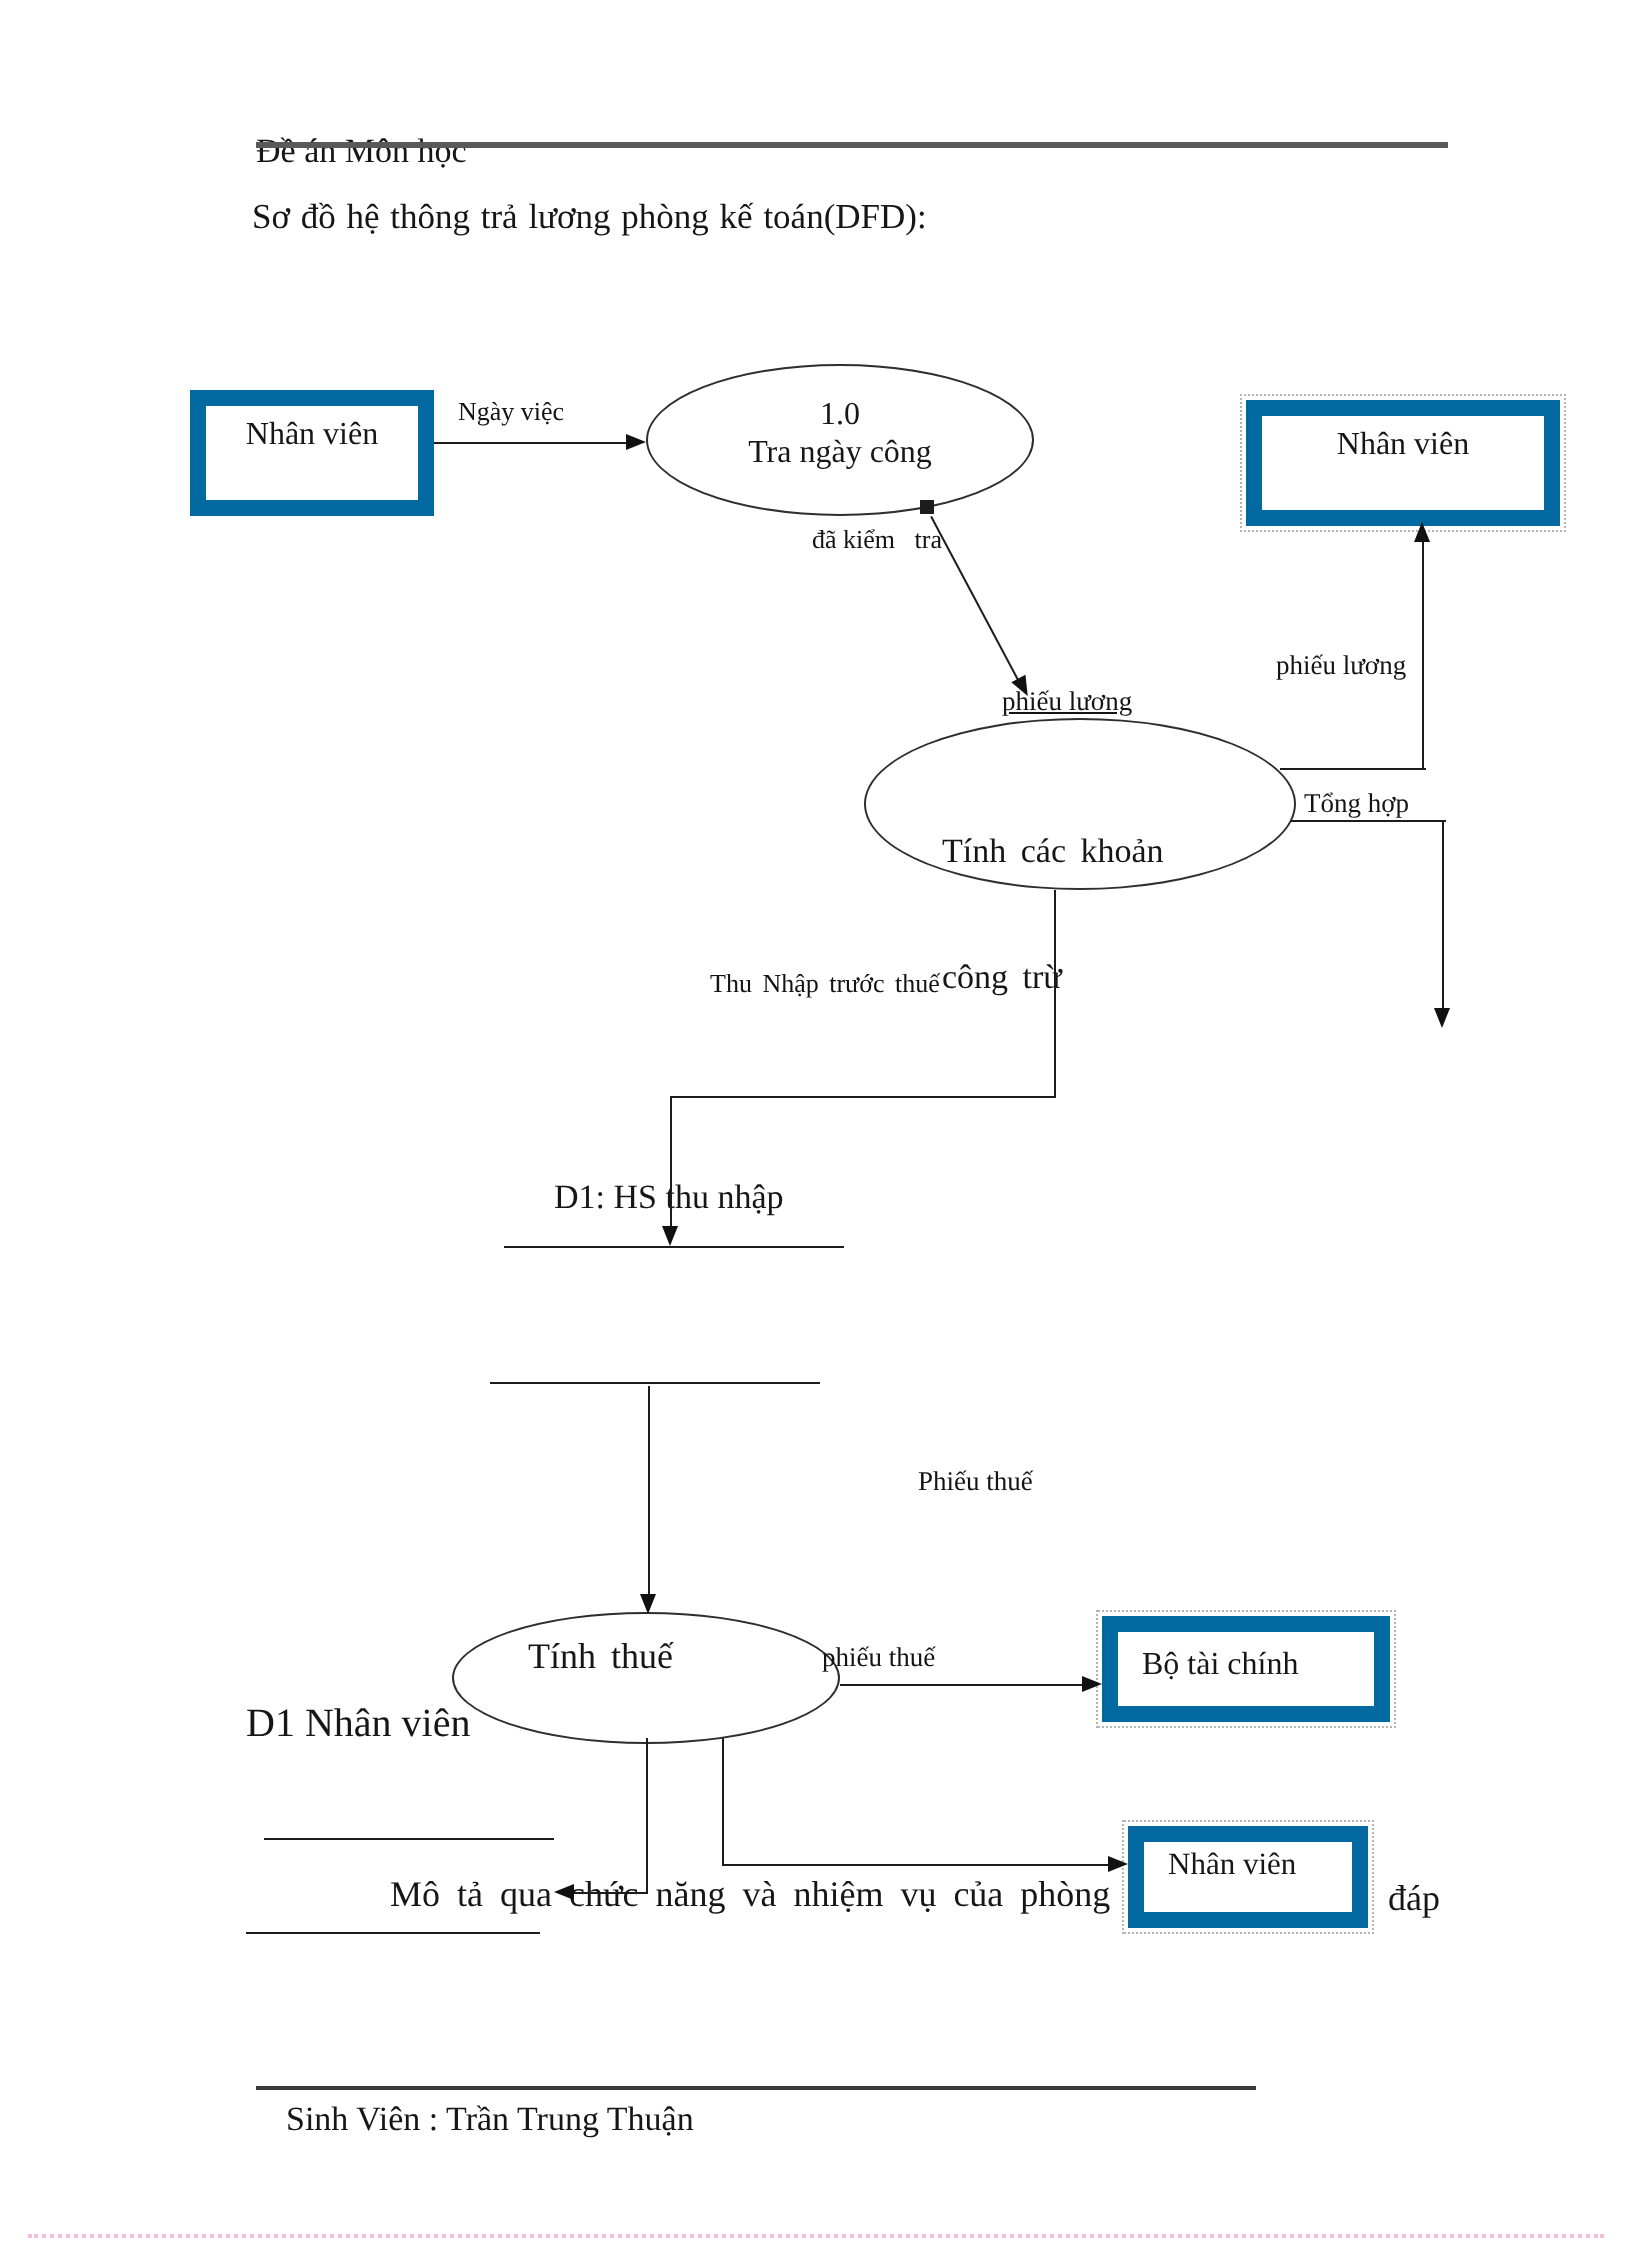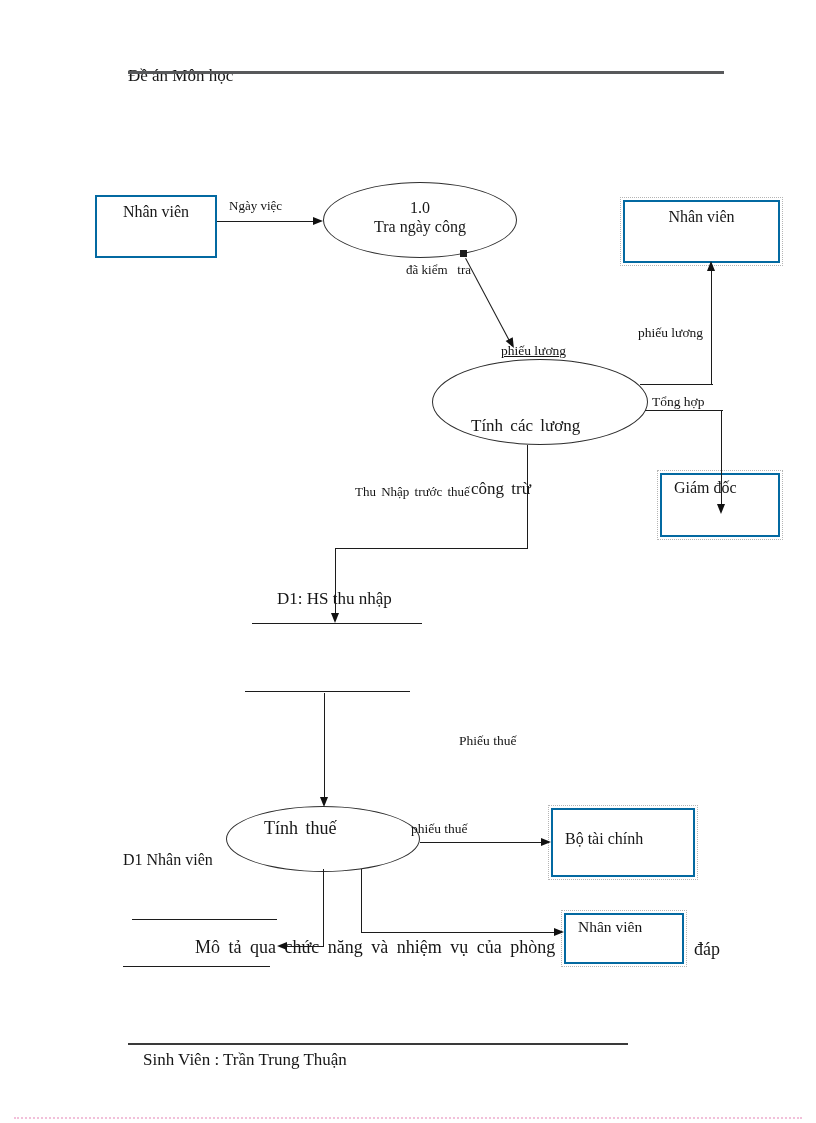--- a/index.html
+++ b/index.html
@@ -3,81 +3,79 @@
 <meta charset="utf-8">
 <style>
   html,body{margin:0;padding:0;background:#888;}
   .page{
     position:relative;width:816px;height:1123px;background:#ffffff;
     font-family:"Liberation Serif","DejaVu Serif",serif;color:#161616;
     overflow:hidden;margin:0 auto;
   }
   .txt{position:absolute;white-space:pre;}
   .lbl{position:absolute;white-space:pre;font-size:13px;color:#141414;}
-  .rect{position:absolute;border:2px solid #0369a1;background:#fff;box-sizing:border-box;font-size:16px;}
+  .rect{position:absolute;border:8px solid #0369a1;background:#fff;box-sizing:border-box;font-size:16px;}
   .rect.dotted-out{outline:1px dotted #b5b5b5;outline-offset:2px;}
   .ellipse{position:absolute;border:1.5px solid #2e2e2e;border-radius:50%;background:#fff;box-sizing:border-box;}
   .hline{position:absolute;height:0;border-top:1.5px solid #1c1c1c;}
   .vline{position:absolute;width:0;border-left:1.5px solid #1c1c1c;}
   .ah{position:absolute;width:0;height:0;}
   .ah-r{border-top:4.5px solid transparent;border-bottom:4.5px solid transparent;border-left:10px solid #111;}
   .ah-l{border-top:4.5px solid transparent;border-bottom:4.5px solid transparent;border-right:10px solid #111;}
   .ah-u{border-left:4.5px solid transparent;border-right:4.5px solid transparent;border-bottom:10px solid #111;}
   .ah-d{border-left:4.5px solid transparent;border-right:4.5px solid transparent;border-top:10px solid #111;}
   .center{text-align:center;}
 </style>
 </head>
 <body>
 
 <div class="page">
 
   <div class="txt" style="left:128px;top:50px;font-size:17px;margin-top:16px;">Đề án Môn học</div>
   <div style="position:absolute;left:128px;top:71px;width:596px;height:3px;background:#58595b;"></div>
+  <div class="txt" style="left:126px;top:98px;font-size:17.5px;word-spacing:1px;">Sơ đồ hệ thông trả lương phòng kế toán(DFD):</div>
 
   <div class="rect center" style="left:95px;top:195px;width:122px;height:63px;padding-top:6px;">
     <span>Nhân viên</span>
   </div>
 
   <div class="ellipse center" style="left:323px;top:182px;width:194px;height:76px;font-size:16px;line-height:19px;padding-top:15px;">
     <div>1.0</div>
     <div>Tra ngày công</div>
   </div>
 
   <div class="rect center dotted-out" style="left:623px;top:200px;width:157px;height:63px;padding-top:6px;">
     <span>Nhân viên</span>
   </div>
 
   <div class="ellipse" style="left:432px;top:359px;width:216px;height:86px;">
     <div style="position:absolute;left:38px;top:13px;font-size:17px;line-height:21px;word-spacing:3px;white-space:pre;">
-      <div>Tính các lương</div>
+      <div>Tính các khoản</div>
       <div>công trừ</div>
     </div>
   </div>
 
-  <div class="rect dotted-out" style="left:660px;top:473px;width:120px;height:64px;padding:4px 0 0 12px;">
-    <span>Giám đốc</span>
-  </div>
 
   <div class="ellipse" style="left:226px;top:806px;width:194px;height:66px;">
     <div style="position:absolute;left:37px;top:11px;font-size:18px;word-spacing:3px;white-space:pre;">Tính thuế</div>
   </div>
 
-  <div class="rect dotted-out" style="left:551px;top:808px;width:144px;height:69px;padding:20px 0 0 12px;">
+  <div class="rect dotted-out" style="left:551px;top:808px;width:144px;height:53px;padding:8px 0 0 12px;">
     <span>Bộ tài chính</span>
   </div>
 
   <div class="rect dotted-out" style="left:564px;top:913px;width:120px;height:51px;padding:3px 0 0 12px;font-size:15.5px;">
     <span>Nhân viên</span>
   </div>
 
   <div class="txt" style="left:277px;top:589px;font-size:17px;">D1: HS thu nhập</div>
   <div class="hline" style="left:252px;top:623px;width:170px;"></div>
   <div class="hline" style="left:245px;top:691px;width:165px;"></div>
 
-  <div class="txt" style="left:123px;top:851px;font-size:16px;">D1 Nhân viên</div>
+  <div class="txt" style="left:123px;top:851px;font-size:20px;">D1 Nhân viên</div>
   <div class="hline" style="left:132px;top:919px;width:145px;"></div>
   <div class="txt" style="left:195px;top:937px;font-size:18px;word-spacing:4px;">Mô tả qua chức năng và nhiệm vụ của phòng</div>
   <div class="txt" style="left:694px;top:939px;font-size:18px;">đáp</div>
   <div class="hline" style="left:123px;top:966px;width:147px;"></div>
 
   <div class="hline" style="left:128px;top:1043px;width:500px;border-top-width:2px;border-top-color:#3a3a3a;"></div>
   <div class="txt" style="left:131px;top:1050px;font-size:17px;margin-left:12px;">Sinh Viên : Trần Trung Thuận</div>
   <div style="position:absolute;left:14px;top:1117px;width:788px;height:0;border-top:2px dotted #f2c0da;"></div>
 
   <div class="hline" style="left:217px;top:221px;width:97px;"></div>

